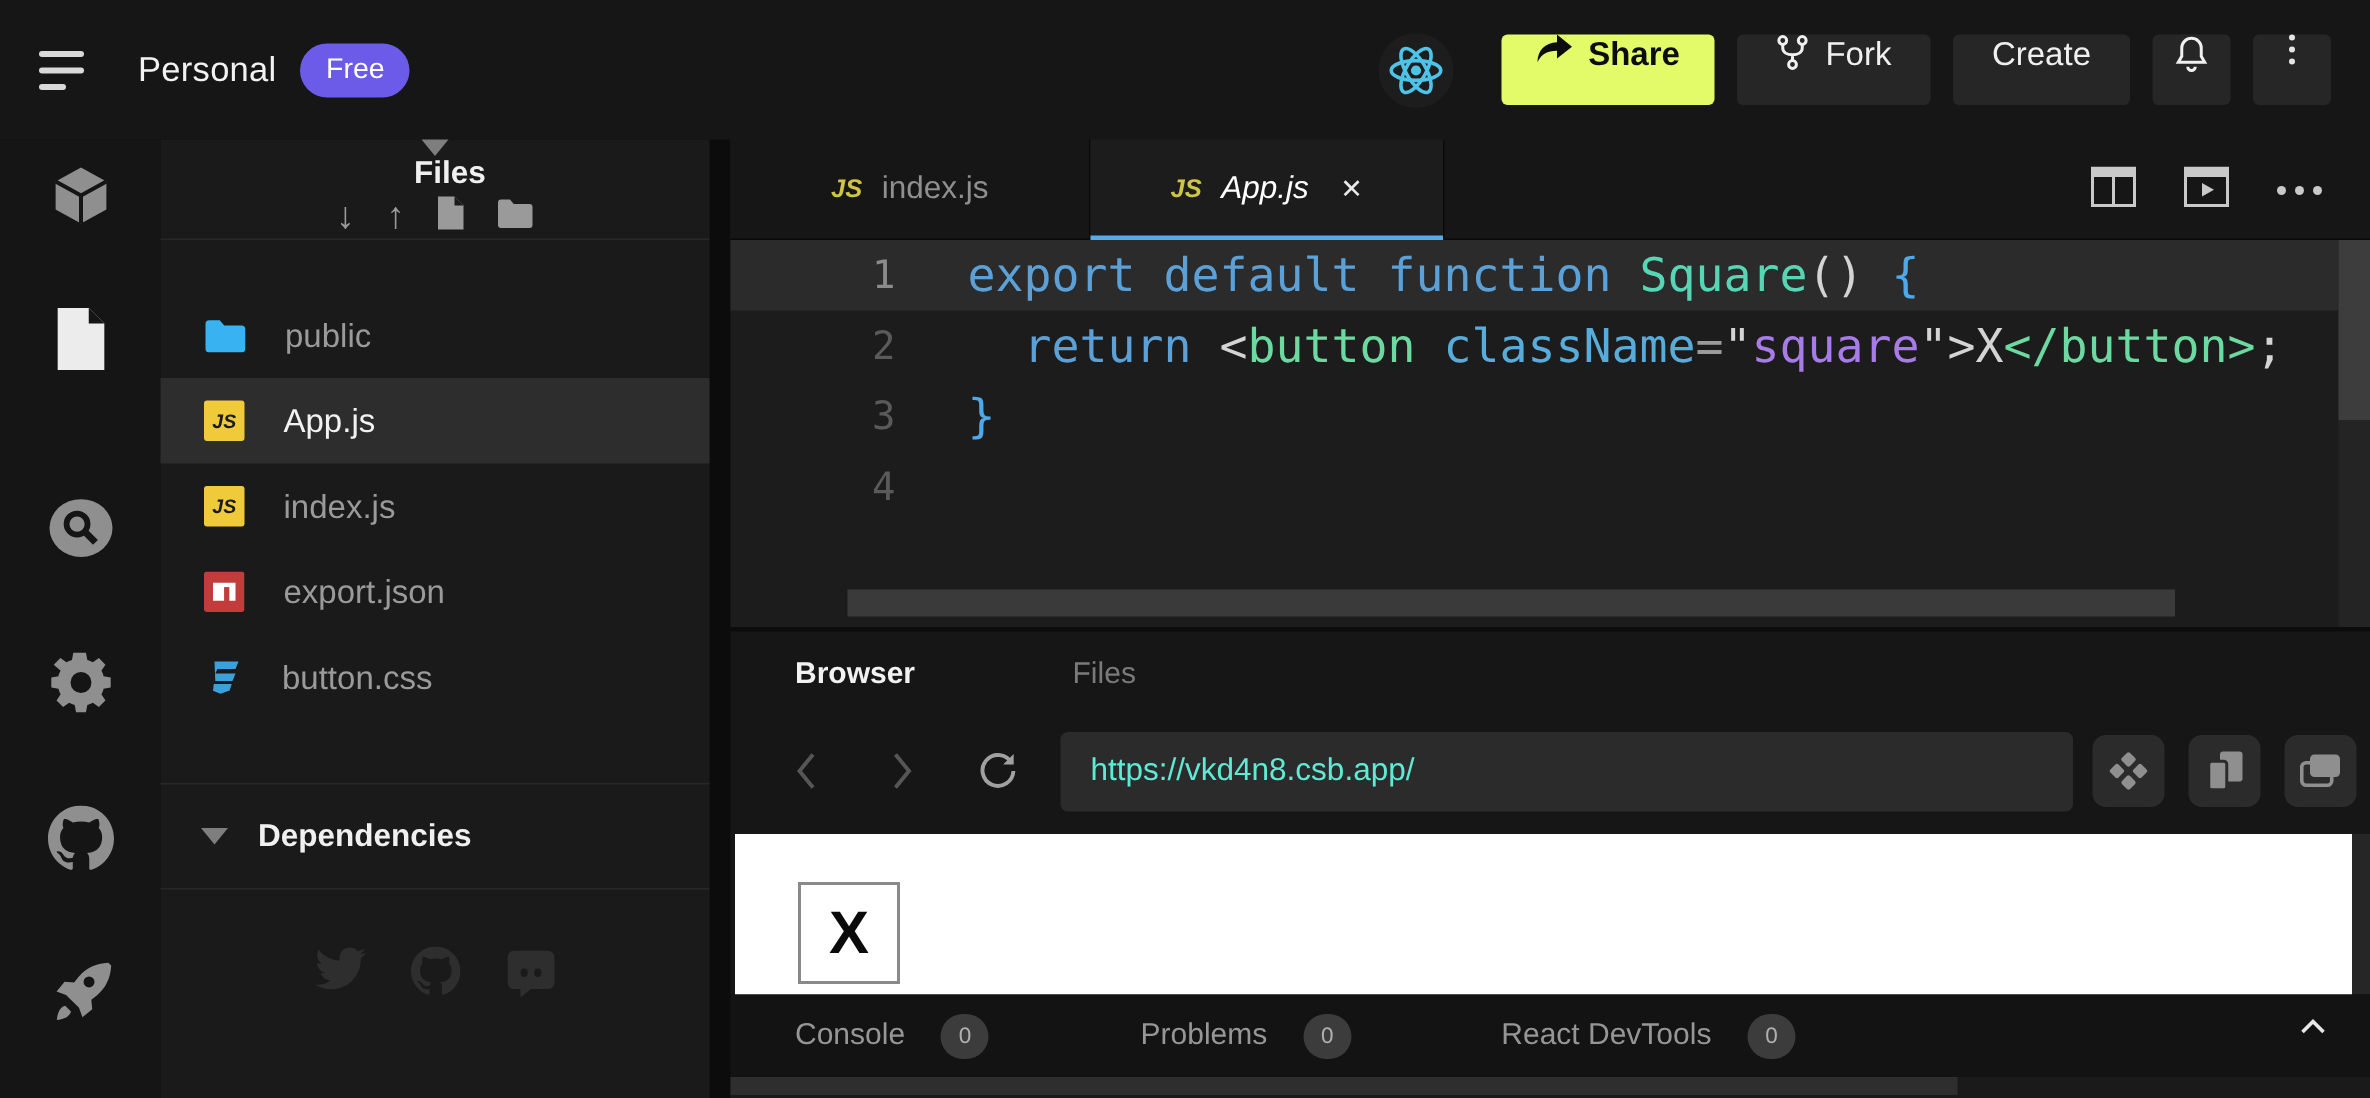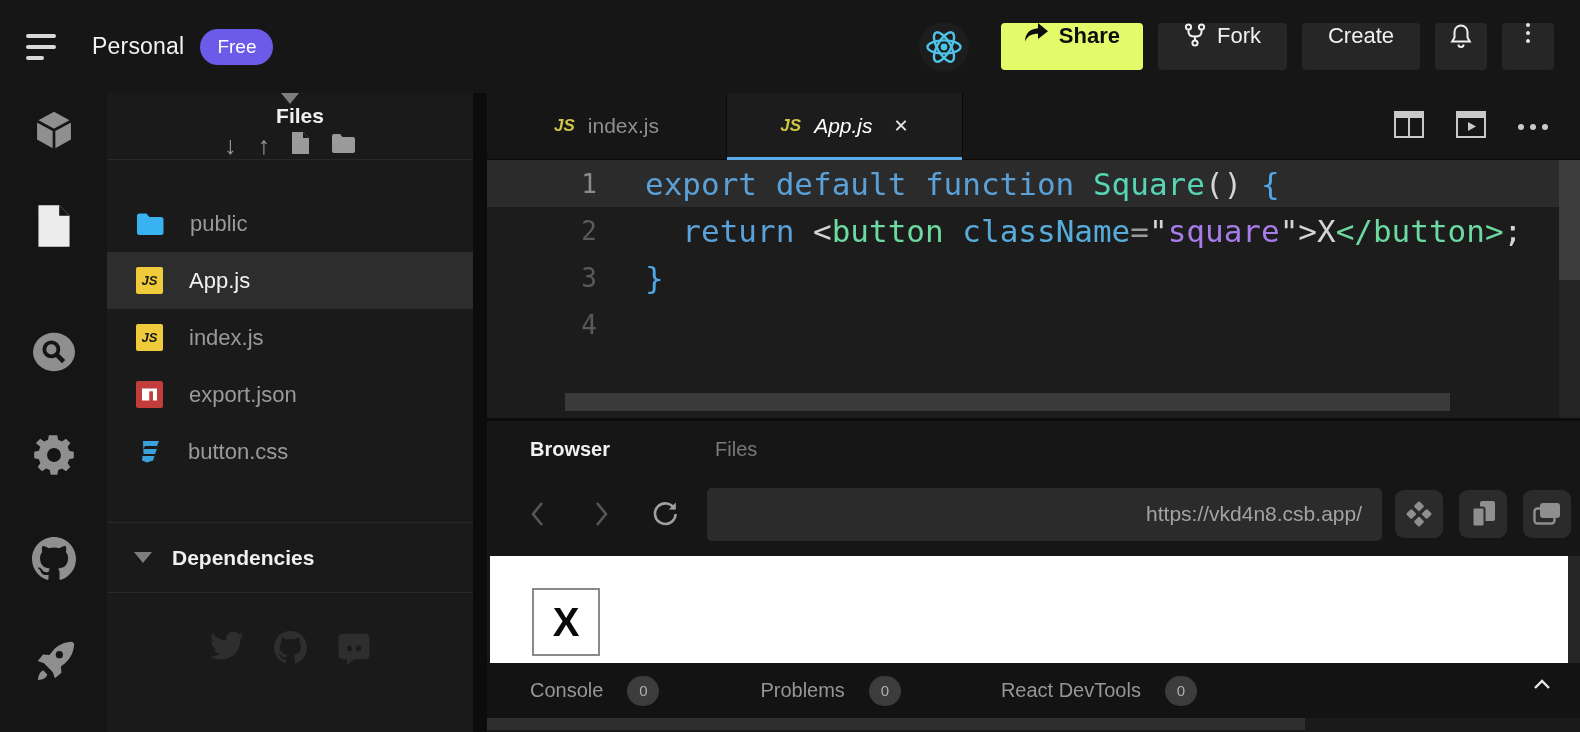--- a/index.html
+++ b/index.html
@@ -71,21 +71,21 @@
   .vscroll-track { position:absolute; right:0; top:67px; width:21px; height:258px; background:#242424; }
   .vscroll-thumb { position:absolute; top:0; left:0; width:21px; height:120px; background:#3d3d3d; }
 
   
   .browser { position:absolute; left:487px; top:418px; width:1093px; height:245px; background:#161616; border-top:3px solid #0c0c0c; }
   .browser-tabs { height:57px; display:flex; align-items:center; padding-left:43px; gap:105px; }
   .browser-tab { font-size:20px; color:#7a7a7a; cursor:pointer; }
   .browser-tab.active { color:#f2f2f2; font-weight:700; }
   .nav-row { height:72px; display:flex; align-items:center; padding-left:30px; }
   .nav-arrow { width:40px; display:flex; justify-content:center; cursor:pointer; }
-  .url-bar { margin-left:22px; width:675px; height:53px; background:#2b2b2b; border-radius:5px; border:none; color:#a3a3a3; font-size:21px; padding:0 20px; font-family:"Liberation Sans", sans-serif;text-align:right; }
+  .url-bar { margin-left:22px; width:675px; height:53px; background:#2b2b2b; border-radius:5px; border:none; color:#5eead4; font-size:21px; padding:0 20px; font-family:"Liberation Sans", sans-serif; }
   .round-btn { width:48px; height:48px; border-radius:9px; background:#2b2b2b; border:none; margin-left:16px; display:flex; align-items:center; justify-content:center; cursor:pointer; }
   .round-btn:first-of-type { margin-left:13px; }
 
   
   .preview { position:absolute; left:490px; top:556px; width:1078px; height:107px; background:#ffffff; }
   .preview-scroll { position:absolute; left:1568px; top:556px; width:12px; height:107px; background:#262626; }
   .square-btn { position:absolute; left:42px; top:32px; width:68px; height:68px; background:#fff; border:2px solid #8a8a8a; font-size:40px; font-weight:700; color:#0a0a0a; font-family:"Liberation Sans", sans-serif; cursor:pointer; }
 
   
   .devtools { position:absolute; left:487px; top:663px; width:1093px; height:55px; background:#131313; display:flex; align-items:center;text-align:right; }

